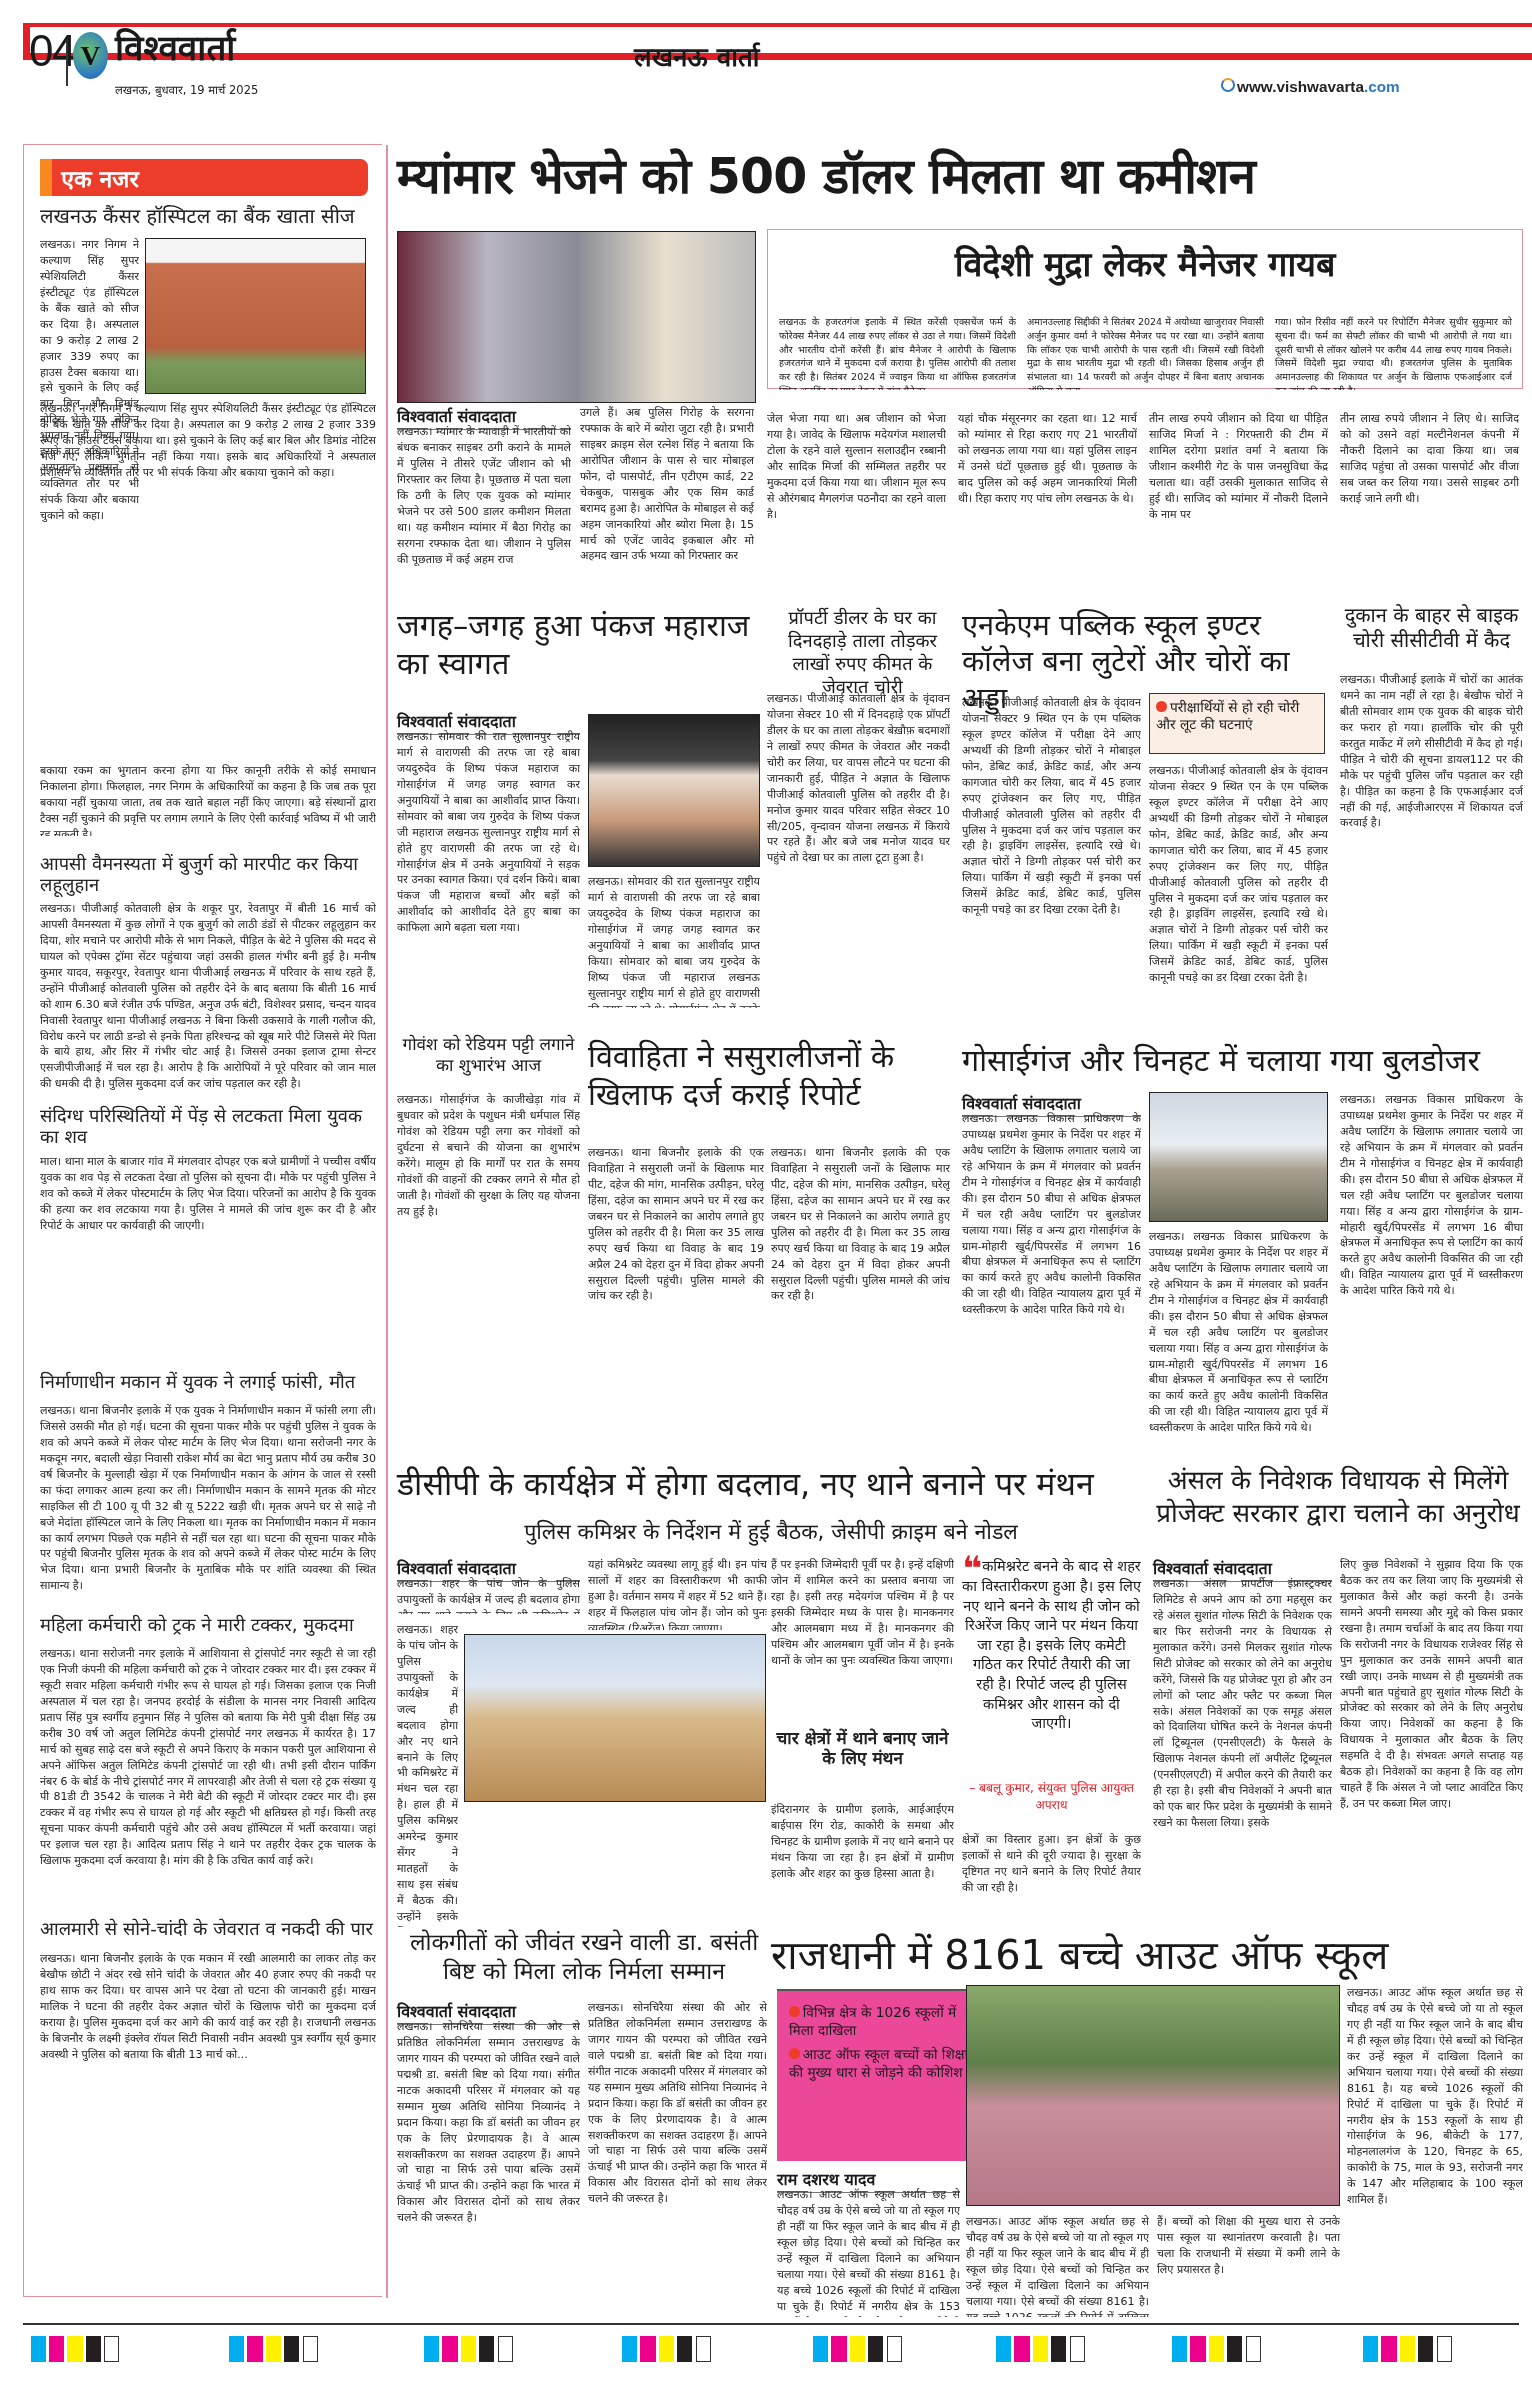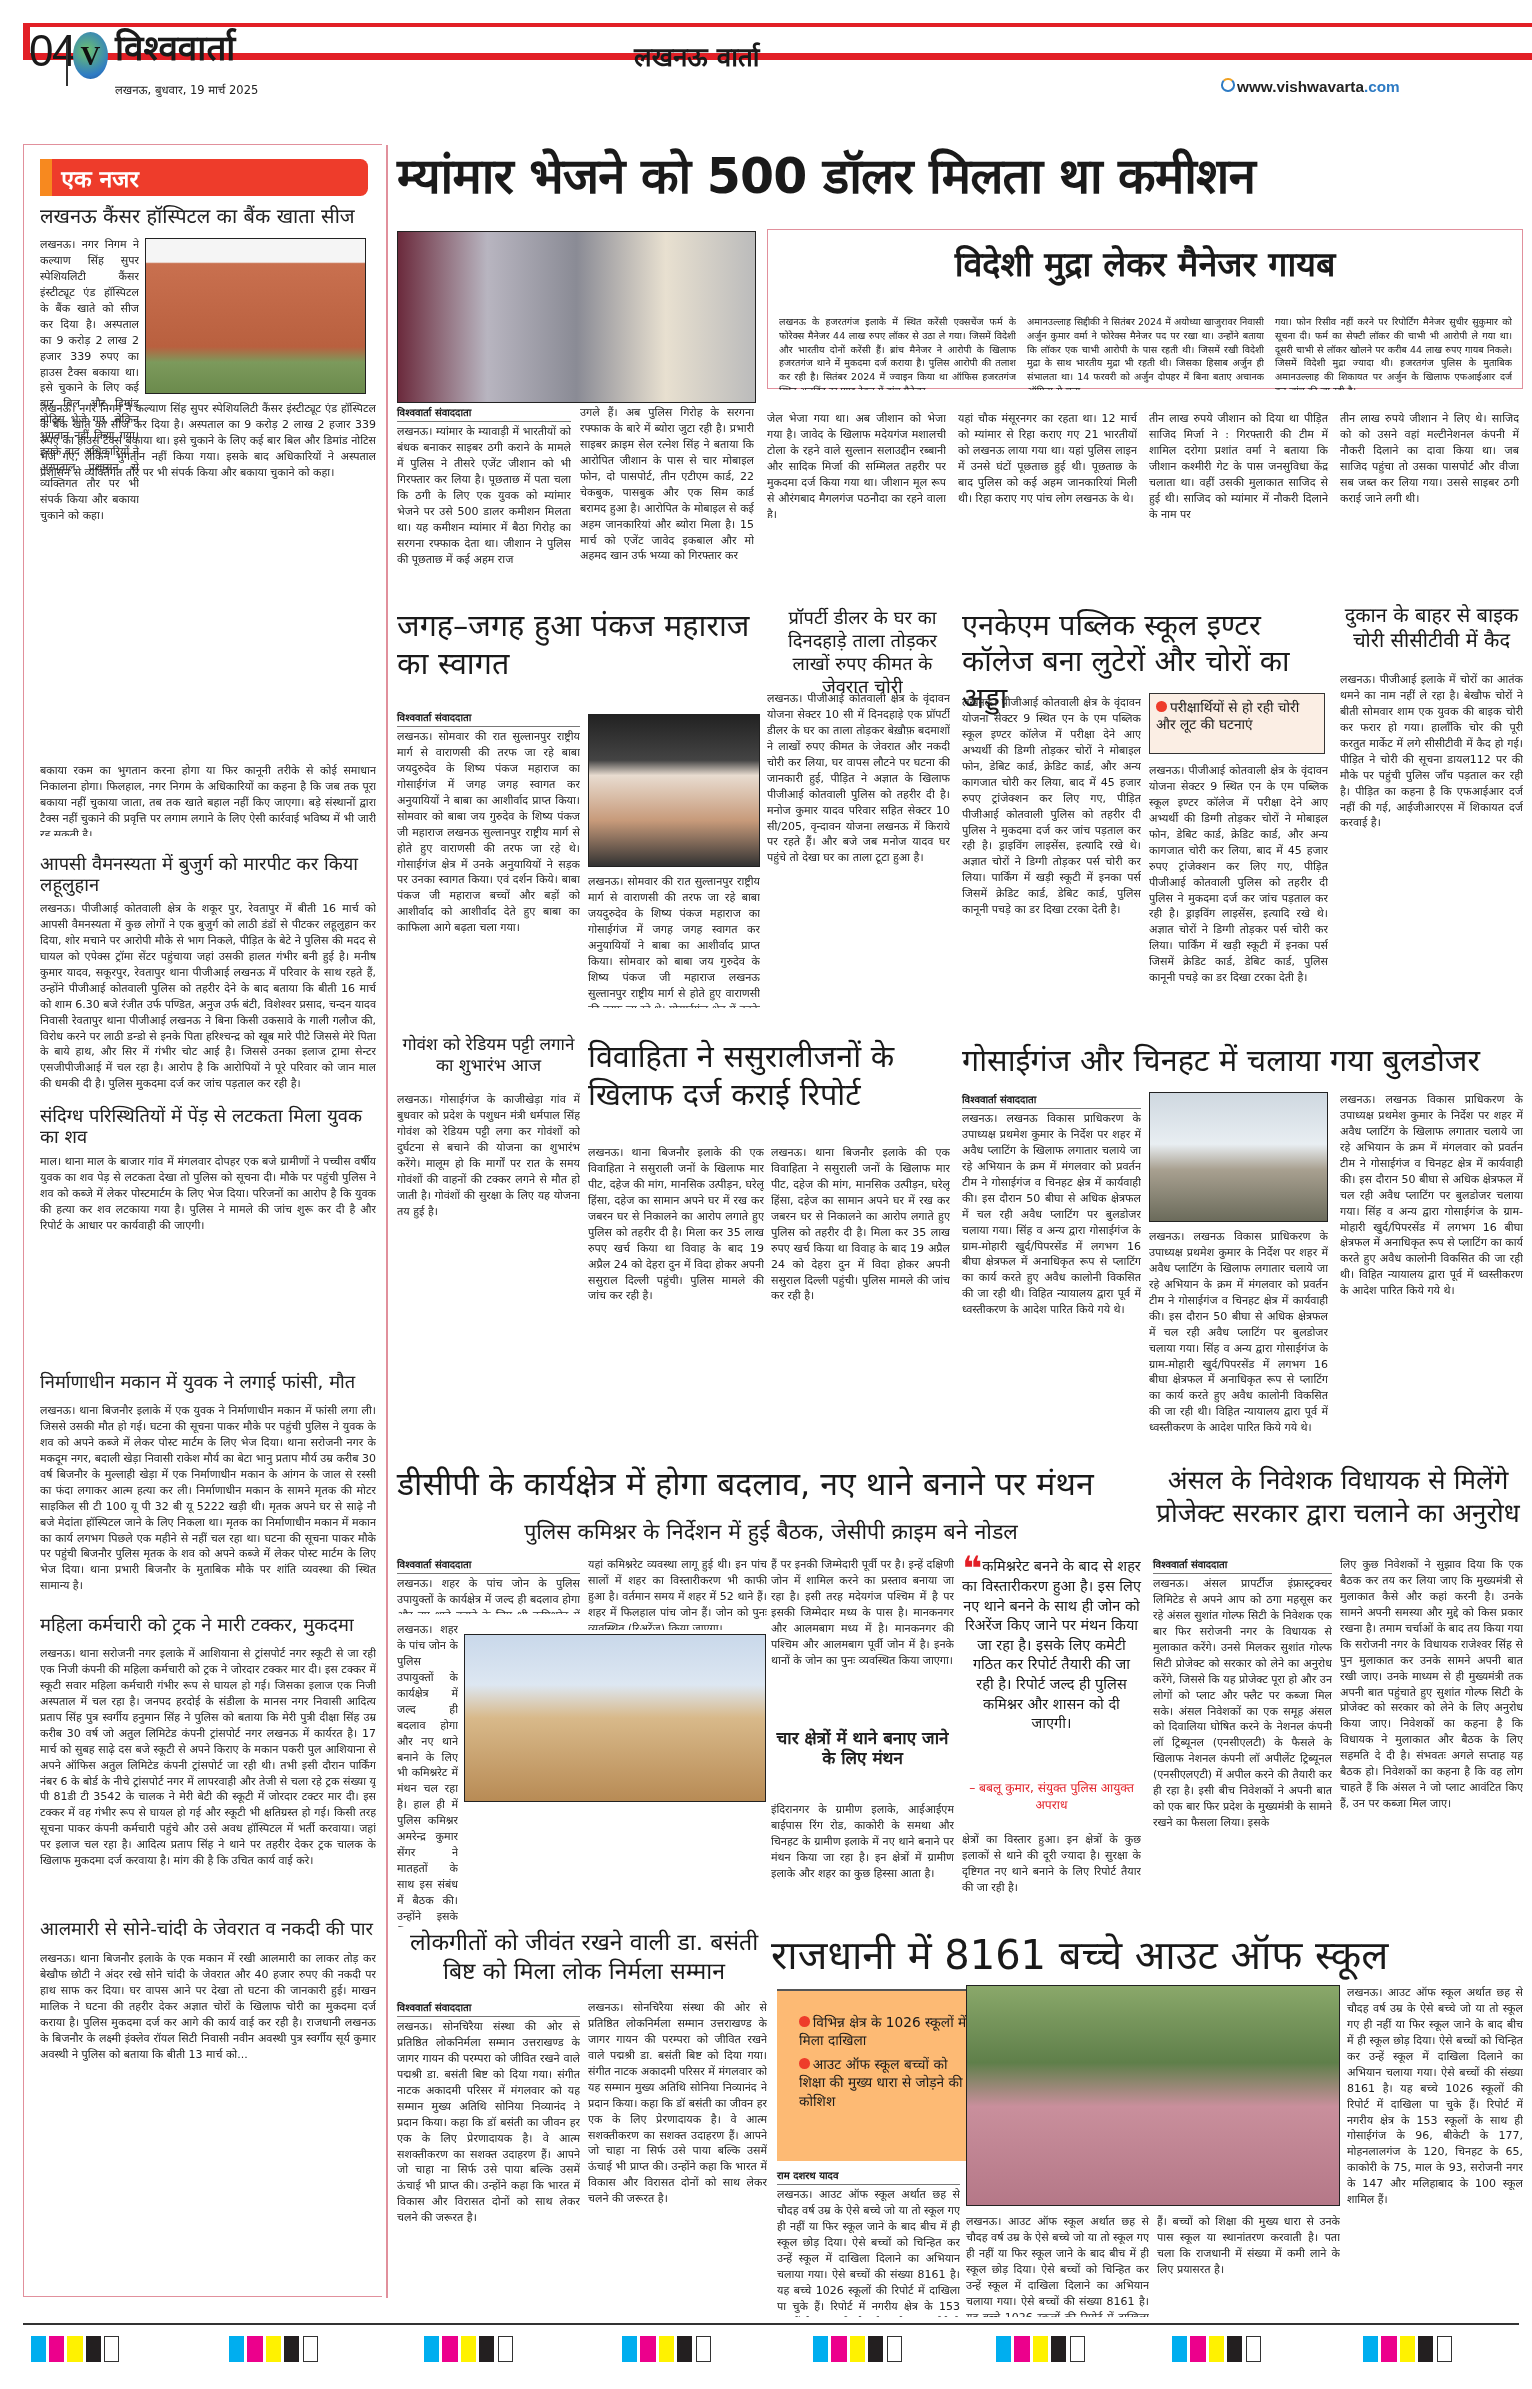--- a/index.html
+++ b/index.html
@@ -23,21 +23,21 @@
 .body{font-size:11px;line-height:1.45;color:#222;text-align:justify}
 .photo{background:linear-gradient(160deg,#d5a07a,#b9603f 60%,#7c9a5c)}
 .hosp-photo{left:145px;top:238px;width:221px;height:156px;border:0.8px solid #222;background:linear-gradient(180deg,#f5f5f5 0%,#f5f5f5 15%,#c9704f 16%,#b9603f 70%,#7c9a5c 80%,#6b8a4c 100%)}
 
 
 .main-head{left:397px;top:150px;font-size:49px;font-weight:700;letter-spacing:-0.8px;line-height:1.1}
 .vertline{left:386px;top:145px;width:1.5px;height:2153px;background:#e1909c}
 .foreign-box{left:767px;top:229px;width:756px;height:160px;border:1.5px solid #e1909c}
 .foreign-head{left:767px;top:240px;width:756px;text-align:center;font-size:34px;font-weight:700}
 .img-myanmar{left:397px;top:231px;width:359px;height:172px;background:linear-gradient(90deg,#6b2a3c 0%,#b8b5c0 25%,#8a8b95 50%,#e8e0d0 75%,#bbb 100%);border:0.8px solid #222}
-.byline{font-size:10px;font-weight:700;border-bottom:0.8px solid #777;padding-bottom:1.5px}
+.byline{font-size:16px;font-weight:700;border-bottom:0.8px solid #777;padding-bottom:1.5px}
 .mid-head{font-size:30.5px;font-weight:400;line-height:1.25}
 .sub-head{font-size:21.4px;text-align:center;line-height:1.25;font-weight:400}
 .quote{color:#e21f26}
 .colorbar{top:2336px;height:26px;display:flex;gap:3.1px}
 .colorbar span{width:15.3px;height:26px;display:block}
 .c{background:#00aeef}.m{background:#ec008c}.y{background:#fff200}.k{background:#231f20}.w{background:#fff;border:0.8px solid #333}
 .bottom-rule{left:23px;top:2323px;width:1496px;height:2.3px;background:#333}
 </style>
 </head>
 <body>
@@ -145,21 +145,21 @@
 <div class="abs byline" style="left:1153px;top:1557px;width:179px">विश्ववार्ता संवाददाता</div>
 <div class="abs body" style="left:1153px;top:1576px;width:179px;height:347px;overflow:hidden">लखनऊ। अंसल प्रापर्टीज इंफ्रास्ट्रक्चर लिमिटेड से अपने आप को ठगा महसूस कर रहे अंसल सुशांत गोल्फ सिटी के निवेशक एक बार फिर सरोजनी नगर के विधायक से मुलाकात करेंगे। उनसे मिलकर सुशांत गोल्फ सिटी प्रोजेक्ट को सरकार को लेने का अनुरोध करेंगे, जिससे कि यह प्रोजेक्ट पूरा हो और उन लोगों को प्लाट और फ्लैट पर कब्जा मिल सके। अंसल निवेशकों का एक समूह अंसल को दिवालिया घोषित करने के नेशनल कंपनी लॉ ट्रिब्यूनल (एनसीएलटी) के फैसले के खिलाफ नेशनल कंपनी लॉ अपीलेंट ट्रिब्यूनल (एनसीएलएटी) में अपील करने की तैयारी कर ही रहा है। इसी बीच निवेशकों ने अपनी बात को एक बार फिर प्रदेश के मुख्यमंत्री के सामने रखने का फैसला लिया। इसके</div>
 <div class="abs body" style="left:1340px;top:1557px;width:183px;height:344px;overflow:hidden">लिए कुछ निवेशकों ने सुझाव दिया कि एक बैठक कर तय कर लिया जाए कि मुख्यमंत्री से मुलाकात कैसे और कहां करनी है। उनके सामने अपनी समस्या और मुद्दे को किस प्रकार रखना है। तमाम चर्चाओं के बाद तय किया गया कि सरोजनी नगर के विधायक राजेश्वर सिंह से पुन मुलाकात कर उनके सामने अपनी बात रखी जाए। उनके माध्यम से ही मुख्यमंत्री तक अपनी बात पहुंचाते हुए सुशांत गोल्फ सिटी के प्रोजेक्ट को सरकार को लेने के लिए अनुरोध किया जाए। निवेशकों का कहना है कि विधायक ने मुलाकात और बैठक के लिए सहमति दे दी है। संभवतः अगले सप्ताह यह बैठक हो। निवेशकों का कहना है कि वह लोग चाहते हैं कि अंसल ने जो प्लाट आवंटित किए हैं, उन पर कब्जा मिल जाए।</div>
 
 <div class="abs sub-head" style="left:397px;top:1928px;width:374px;font-size:23px">लोकगीतों को जीवंत रखने वाली डा. बसंती बिष्ट को मिला लोक निर्मला सम्मान</div>
 <div class="abs byline" style="left:397px;top:2000px;width:183px">विश्ववार्ता संवाददाता</div>
 <div class="abs body" style="left:397px;top:2019px;width:183px;height:298px;overflow:hidden">लखनऊ। सोनचिरैया संस्था की ओर से प्रतिष्ठित लोकनिर्मला सम्मान उत्तराखण्ड के जागर गायन की परम्परा को जीवित रखने वाले पद्मश्री डा. बसंती बिष्ट को दिया गया। संगीत नाटक अकादमी परिसर में मंगलवार को यह सम्मान मुख्य अतिथि सोनिया निव्यानंद ने प्रदान किया। कहा कि डॉ बसंती का जीवन हर एक के लिए प्रेरणादायक है। वे आत्म सशक्तीकरण का सशक्त उदाहरण हैं। आपने जो चाहा ना सिर्फ उसे पाया बल्कि उसमें ऊंचाई भी प्राप्त की। उन्होंने कहा कि भारत में विकास और विरासत दोनों को साथ लेकर चलने की जरूरत है।</div>
 <div class="abs body" style="left:588px;top:2000px;width:179px;height:317px;overflow:hidden">लखनऊ। सोनचिरैया संस्था की ओर से प्रतिष्ठित लोकनिर्मला सम्मान उत्तराखण्ड के जागर गायन की परम्परा को जीवित रखने वाले पद्मश्री डा. बसंती बिष्ट को दिया गया। संगीत नाटक अकादमी परिसर में मंगलवार को यह सम्मान मुख्य अतिथि सोनिया निव्यानंद ने प्रदान किया। कहा कि डॉ बसंती का जीवन हर एक के लिए प्रेरणादायक है। वे आत्म सशक्तीकरण का सशक्त उदाहरण हैं। आपने जो चाहा ना सिर्फ उसे पाया बल्कि उसमें ऊंचाई भी प्राप्त की। उन्होंने कहा कि भारत में विकास और विरासत दोनों को साथ लेकर चलने की जरूरत है।</div>
 
 <div class="abs mid-head" style="left:771px;top:1930px;width:752px;font-size:40px">राजधानी में 8161 बच्चे आउट ऑफ स्कूल</div>
-<div class="abs" style="left:777px;top:1989px;width:221px;height:172px;background:#fdba74;border-top:2.3px solid #555;border-right:0.8px solid #999;padding:22px;font-size:13.7px;line-height:1.35">
+<div class="abs" style="left:777px;top:1989px;width:221px;height:172px;background:#ec4899;border-top:2.3px solid #555;border-right:0.8px solid #999;padding:12px;font-size:13.7px;line-height:1.35">
   <div><span style="display:inline-block;width:10.7px;height:10.7px;border-radius:50%;background:#ee3c2b;margin-right:3.1px"></span><span>विभिन्न क्षेत्र के 1026 स्कूलों में मिला दाखिला</span></div>
   <div style="margin-top:4.6px"><span style="display:inline-block;width:10.7px;height:10.7px;border-radius:50%;background:#ee3c2b;margin-right:3.1px"></span><span>आउट ऑफ स्कूल बच्चों को शिक्षा की मुख्य धारा से जोड़ने की कोशिश</span></div>
 </div>
 <div class="abs byline" style="left:777px;top:2168px;width:183px">राम दशरथ यादव</div>
 <div class="abs body" style="left:777px;top:2187px;width:183px;height:130px;overflow:hidden">लखनऊ। आउट ऑफ स्कूल अर्थात छह से चौदह वर्ष उम्र के ऐसे बच्चे जो या तो स्कूल गए ही नहीं या फिर स्कूल जाने के बाद बीच में ही स्कूल छोड़ दिया। ऐसे बच्चों को चिन्हित कर उन्हें स्कूल में दाखिला दिलाने का अभियान चलाया गया। ऐसे बच्चों की संख्या 8161 है। यह बच्चे 1026 स्कूलों की रिपोर्ट में दाखिला पा चुके हैं। रिपोर्ट में नगरीय क्षेत्र के 153 स्कूलों के साथ ही गोसाईगंज के 96, बीकेटी के 177, मोहनलालगंज के 120, चिनहट के 65, काकोरी के 75, माल के 93, सरोजनी नगर के 147 और मलिहाबाद के 100 स्कूल शामिल हैं।</div>
 <div class="abs photo" style="left:966px;top:1985px;width:374px;height:221px;background:linear-gradient(180deg,#8aa86a 0%,#5f7f4a 35%,#c98f9c 55%,#b57888 100%);border:0.8px solid #222"></div>
 <div class="abs body" style="left:966px;top:2214px;width:183px;height:103px;overflow:hidden">लखनऊ। आउट ऑफ स्कूल अर्थात छह से चौदह वर्ष उम्र के ऐसे बच्चे जो या तो स्कूल गए ही नहीं या फिर स्कूल जाने के बाद बीच में ही स्कूल छोड़ दिया। ऐसे बच्चों को चिन्हित कर उन्हें स्कूल में दाखिला दिलाने का अभियान चलाया गया। ऐसे बच्चों की संख्या 8161 है। यह बच्चे 1026 स्कूलों की रिपोर्ट में दाखिला पा चुके हैं। रिपोर्ट में नगरीय क्षेत्र के 153 स्कूलों के साथ ही गोसाईगंज के 96, बीकेटी के 177, मोहनलालगंज के 120, चिनहट के 65, काकोरी के 75, माल के 93, सरोजनी नगर के 147 और मलिहाबाद के 100 स्कूल शामिल हैं।</div>
 <div class="abs body" style="left:1157px;top:2214px;width:183px;height:103px;overflow:hidden">हैं। बच्चों को शिक्षा की मुख्य धारा से उनके पास स्कूल या स्थानांतरण करवाती है। पता चला कि राजधानी में संख्या में कमी लाने के लिए प्रयासरत है।</div>
 <div class="abs body" style="left:1347px;top:1985px;width:176px;height:332px;overflow:hidden">लखनऊ। आउट ऑफ स्कूल अर्थात छह से चौदह वर्ष उम्र के ऐसे बच्चे जो या तो स्कूल गए ही नहीं या फिर स्कूल जाने के बाद बीच में ही स्कूल छोड़ दिया। ऐसे बच्चों को चिन्हित कर उन्हें स्कूल में दाखिला दिलाने का अभियान चलाया गया। ऐसे बच्चों की संख्या 8161 है। यह बच्चे 1026 स्कूलों की रिपोर्ट में दाखिला पा चुके हैं। रिपोर्ट में नगरीय क्षेत्र के 153 स्कूलों के साथ ही गोसाईगंज के 96, बीकेटी के 177, मोहनलालगंज के 120, चिनहट के 65, काकोरी के 75, माल के 93, सरोजनी नगर के 147 और मलिहाबाद के 100 स्कूल शामिल हैं।</div>
 

